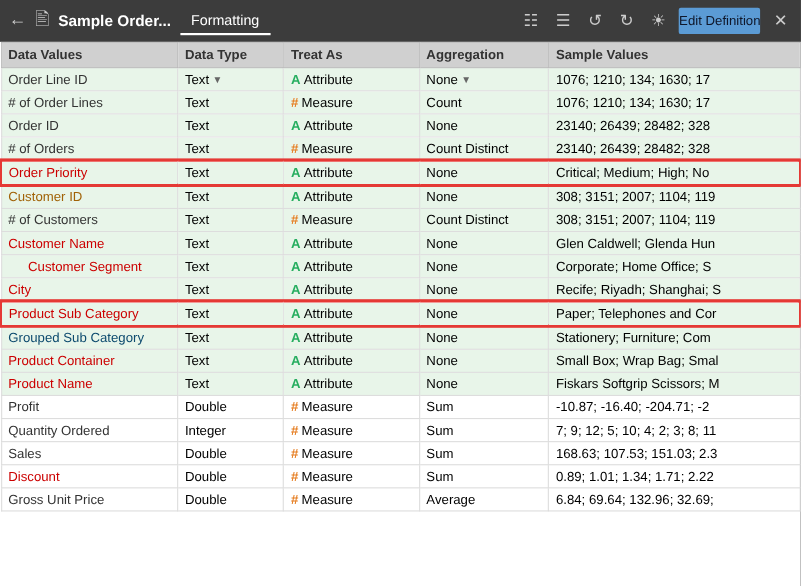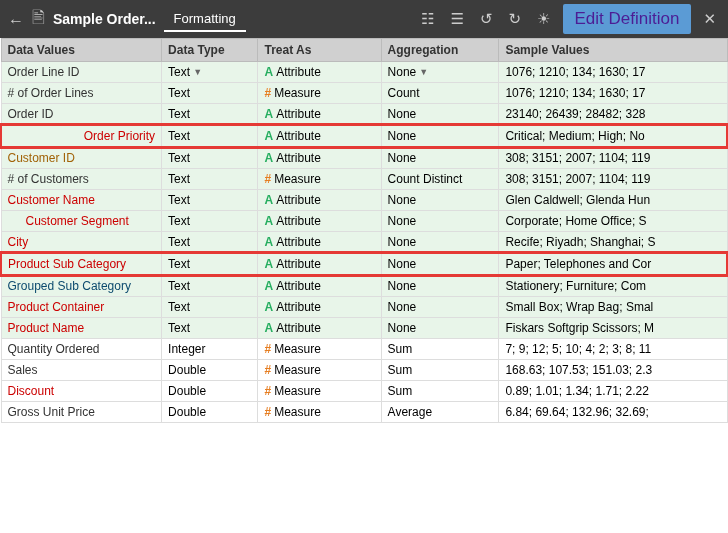--- a/index.html
+++ b/index.html
@@ -13,22 +13,22 @@
     .title-bar .back-btn { color: #ccc; font-size: 16px; cursor: pointer; }
     .title-bar .doc-icon { color: #ccc; font-size: 16px; }
     .title-bar .title { font-size: 14px; font-weight: bold; color: #fff; flex: 0 0 auto; }
     .title-bar .tab-formatting {
       font-size: 13px; color: #fff; padding: 4px 10px;
       border-bottom: 2px solid #fff;
     }
     .title-bar .spacer { flex: 1; }
     .title-bar .icon-btn { color: #ccc; font-size: 15px; cursor: pointer; padding: 2px 4px; }
     .edit-def-btn {
-      background: #5b9bd5; color: #4c1d95; border: none; padding: 5px 12px;
-      font-size: 17px; cursor: pointer; border-radius: 2px;
+      background: #5b9bd5; color: #0f172a; border: none; padding: 5px 0;
+      font-size: 12px; cursor: pointer; border-radius: 2px;
     }
 
     
     .table-wrapper {
       background: #fff; overflow: auto; height: calc(533px - 38px);
     }
     table {
       border-collapse: collapse; width: 100%; table-layout: fixed;
     }
     thead th {
@@ -138,22 +138,34 @@
           <td>Text</td>
           <td>
             <div class="treat-cell">
               <span style="color:#27ae60;font-weight:bold;">A</span>
               <span>Attribute</span>
             </div>
           </td>
           <td>None</td>
           <td>23140; 26439; 28482; 328</td>
         </tr>
+        <tr style="background: rgb(232, 245, 233);">
+          <td style="color: rgb(51, 51, 51); font-weight: normal;"># of Orders</td>
+          <td>Text</td>
+          <td>
+            <div class="treat-cell">
+              <span style="color:#e67e22;font-weight:bold;">#</span>
+              <span>Measure</span>
+            </div>
+          </td>
+          <td>Count Distinct</td>
+          <td>23140; 26439; 28482; 328</td>
+        </tr>
         <tr style="background: rgb(232, 245, 233); outline: rgb(229, 57, 53) solid 2px; position: relative;">
-          <td style="color: rgb(204, 0, 0); font-weight: normal; border-left: 2px solid rgb(229, 57, 53); border-top: 2px solid rgb(229, 57, 53); border-bottom: 2px solid rgb(229, 57, 53); text-align: right;">Order Priority</td>
+          <td style="color: rgb(204, 0, 0); font-weight: normal; border-left: 2px solid rgb(229, 57, 53); border-top: 2px solid rgb(229, 57, 53); border-bottom: 2px solid rgb(229, 57, 53);">Order Priority</td>
           <td style="border-top: 2px solid rgb(229, 57, 53); border-bottom: 2px solid rgb(229, 57, 53);">Text</td>
           <td style="border-top: 2px solid rgb(229, 57, 53); border-bottom: 2px solid rgb(229, 57, 53);">
             <div class="treat-cell">
               <span style="color:#27ae60;font-weight:bold;">A</span>
               <span>Attribute</span>
             </div>
           </td>
           <td style="border-top: 2px solid rgb(229, 57, 53); border-bottom: 2px solid rgb(229, 57, 53);">None</td>
           <td style="border-top: 2px solid rgb(229, 57, 53); border-bottom: 2px solid rgb(229, 57, 53); border-right: 2px solid rgb(229, 57, 53);">Critical; Medium; High; No</td>
         </tr>
@@ -259,20 +271,32 @@
           <td>
             <div class="treat-cell">
               <span style="color:#27ae60;font-weight:bold;">A</span>
               <span>Attribute</span>
             </div>
           </td>
           <td>None</td>
           <td>Fiskars Softgrip Scissors; M</td>
         </tr>
         <tr style="background: rgb(255, 255, 255);">
+          <td style="color: rgb(51, 51, 51); font-weight: normal;">Profit</td>
+          <td>Double</td>
+          <td>
+            <div class="treat-cell">
+              <span style="color:#e67e22;font-weight:bold;">#</span>
+              <span>Measure</span>
+            </div>
+          </td>
+          <td>Sum</td>
+          <td>-10.87; -16.40; -204.71; -2</td>
+        </tr>
+        <tr style="background: rgb(255, 255, 255);">
           <td style="color: rgb(51, 51, 51); font-weight: normal;">Quantity Ordered</td>
           <td>Integer</td>
           <td>
             <div class="treat-cell">
               <span style="color:#e67e22;font-weight:bold;">#</span>
               <span>Measure</span>
             </div>
           </td>
           <td>Sum</td>
           <td>7; 9; 12; 5; 10; 4; 2; 3; 8; 11</td>

